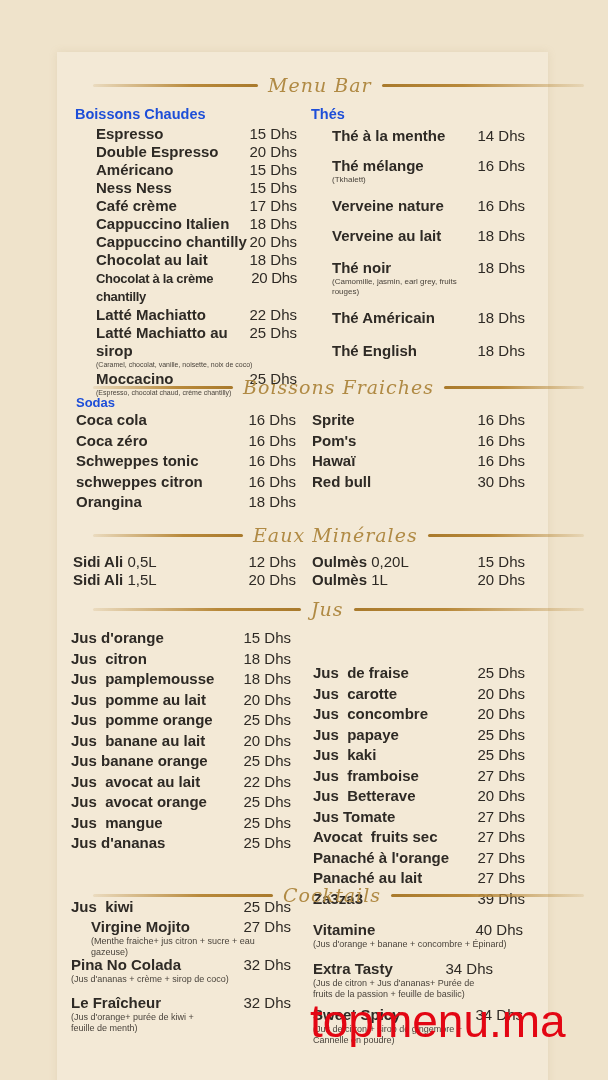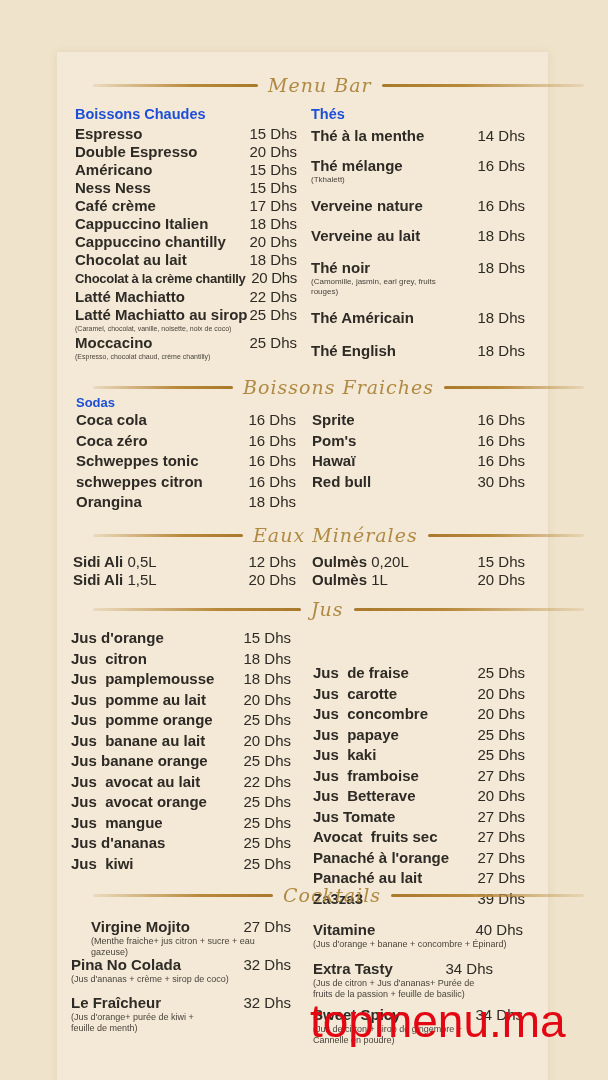--- a/index.html
+++ b/index.html
@@ -59,21 +59,21 @@
     color: #2e2a25;
   }
   .row .price { font-weight: normal; white-space: nowrap; }
   .name .light { font-weight: normal; }
   .note {
     font-size: 8px;
     line-height: 10px;
     color: #4a443c;
     font-weight: normal;
   }
-  .item { margin-bottom: 0; }
+  .item { margin-bottom: 0; margin-left: 21px; }
   .cocktail .row { font-size: 15px; }
   .cocktail .note { font-size: 9px; line-height: 11px; }
   .watermark {
     position: absolute;
     left: 310px; top: 996px;
     font-family: "Liberation Sans", sans-serif;
     font-size: 46px;
     color: #e30613;
     letter-spacing: 0px;
     line-height: 50px;
@@ -303,21 +303,21 @@
   <div class="row" style="line-height:20.5px; white-space:pre;"><span class="name">Jus  citron</span><span class="price">18 Dhs</span></div>
   <div class="row" style="line-height:20.5px; white-space:pre;"><span class="name">Jus  pamplemousse</span><span class="price">18 Dhs</span></div>
   <div class="row" style="line-height:20.5px; white-space:pre;"><span class="name">Jus  pomme au lait</span><span class="price">20 Dhs</span></div>
   <div class="row" style="line-height:20.5px; white-space:pre;"><span class="name">Jus  pomme orange</span><span class="price">25 Dhs</span></div>
   <div class="row" style="line-height:20.5px; white-space:pre;"><span class="name">Jus  banane au lait</span><span class="price">20 Dhs</span></div>
   <div class="row" style="line-height:20.5px; white-space:pre;"><span class="name">Jus banane orange</span><span class="price">25 Dhs</span></div>
   <div class="row" style="line-height:20.5px; white-space:pre;"><span class="name">Jus  avocat au lait</span><span class="price">22 Dhs</span></div>
   <div class="row" style="line-height:20.5px; white-space:pre;"><span class="name">Jus  avocat orange</span><span class="price">25 Dhs</span></div>
   <div class="row" style="line-height:20.5px; white-space:pre;"><span class="name">Jus  mangue</span><span class="price">25 Dhs</span></div>
   <div class="row" style="line-height:20.5px; white-space:pre;"><span class="name">Jus d'ananas</span><span class="price">25 Dhs</span></div>
-  <div class="row" style="line-height:20.5px; white-space:pre;"><span class="name">Jus  kiwi</span><span class="price">25 Dhs</span></div>
+  <div class="row" style="line-height:20.5px; white-space:pre;margin-top:43px;"><span class="name">Jus  kiwi</span><span class="price">25 Dhs</span></div>
 </div>
 <div class="col" style="left:313px; top:632px; width:212px;">
   <div class="row" style="line-height:20.5px; white-space:pre;margin-top:31px;"><span class="name">Jus  de fraise</span><span class="price">25 Dhs</span></div>
   <div class="row" style="line-height:20.5px; white-space:pre;"><span class="name">Jus  carotte</span><span class="price">20 Dhs</span></div>
   <div class="row" style="line-height:20.5px; white-space:pre;"><span class="name">Jus  concombre</span><span class="price">20 Dhs</span></div>
   <div class="row" style="line-height:20.5px; white-space:pre;"><span class="name">Jus  papaye</span><span class="price">25 Dhs</span></div>
   <div class="row" style="line-height:20.5px; white-space:pre;"><span class="name">Jus  kaki</span><span class="price">25 Dhs</span></div>
   <div class="row" style="line-height:20.5px; white-space:pre;text-align:right;"><span class="name">Jus  framboise</span><span class="price">27 Dhs</span></div>
   <div class="row" style="line-height:20.5px; white-space:pre;"><span class="name">Jus  Betterave</span><span class="price">20 Dhs</span></div>
   <div class="row" style="line-height:20.5px; white-space:pre;"><span class="name">Jus Tomate</span><span class="price">27 Dhs</span></div>

